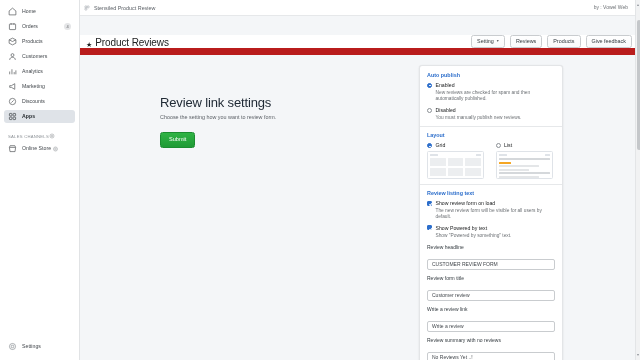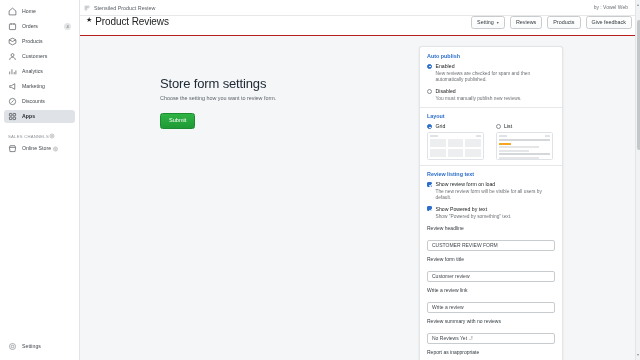--- a/index.html
+++ b/index.html
@@ -67,23 +67,24 @@
   .breadcrumb .bc-ico { width: 6px; height: 6px; display:block; }
   .breadcrumb .bc-text { font-size: 5.4px; color: #5c6167; }
 
   .byline {
     position: absolute; top: 4px; right: 12px;
     font-size: 5px; color: #6d7175;
   }
 
   .pagehead {
     height: 20px; background: #fff;
-    border-bottom: 1px solid #b91c1c;
-    display: flex; align-items: flex-start;
+    border-bottom: 7px solid #b91c1c;
+    display: flex; align-items: flex-end;
     padding: 0 8px 0 6px;
+    margin-top: 19px;
   }
   .pagehead .star { color: #202223; font-size: 7px; margin-right: 3px; line-height: 1; }
   .page-title { font-size: 10px; font-weight: normal; color: #202223; letter-spacing: -.1px; }
   .head-actions { margin-left: auto; display: flex; align-items: center; gap: 5px; }
   .btn {
     background: linear-gradient(180deg,#ffffff,#f9fafb);
     border: 1px solid #c9cccf;
     border-radius: 2.5px;
     font-size: 5.4px; color: #333a3f;
     padding: 3px 5px;
@@ -344,21 +345,21 @@
         </button>
         <button class="btn">
           <span>Give feedback</span>
         </button>
       </div>
     </div>
 
     <div class="content">
 
       <div class="left-col">
-        <h1 class="lc-title">Store form settings</h1>
+        <h1 class="lc-title">Review link settings</h1>
         <p class="lc-sub">Choose the setting how you want to review form.</p>
         <button class="submit-btn">Submit</button>
       </div>
 
       <div class="card">
 
         <div class="sec-title">Auto publish</div>
 
         <div class="opt-row">
           <span class="radio checked"></span>

